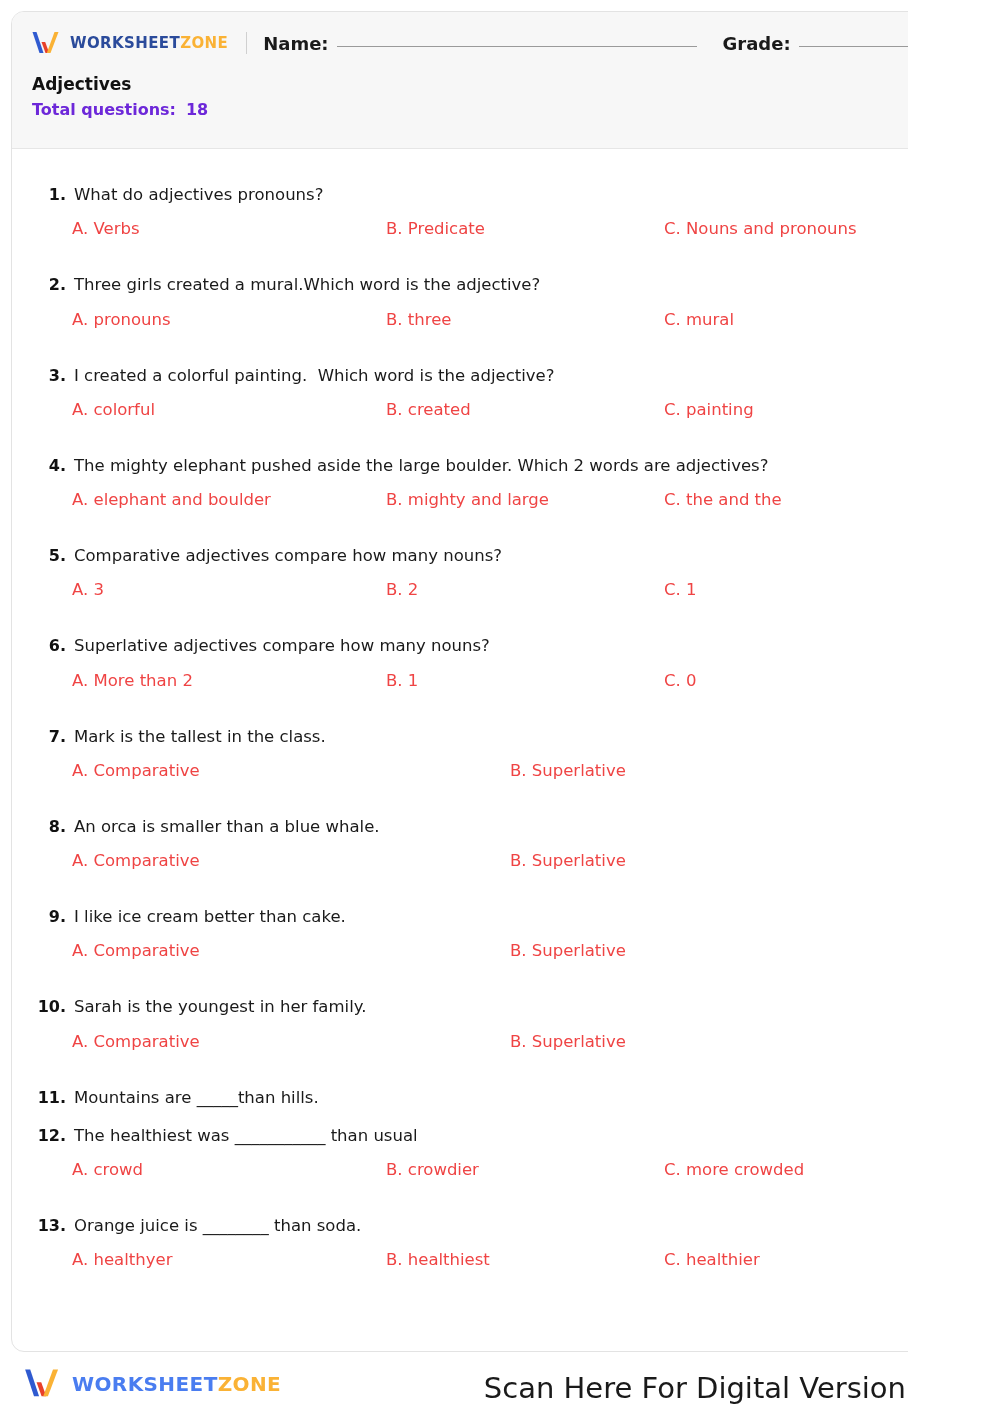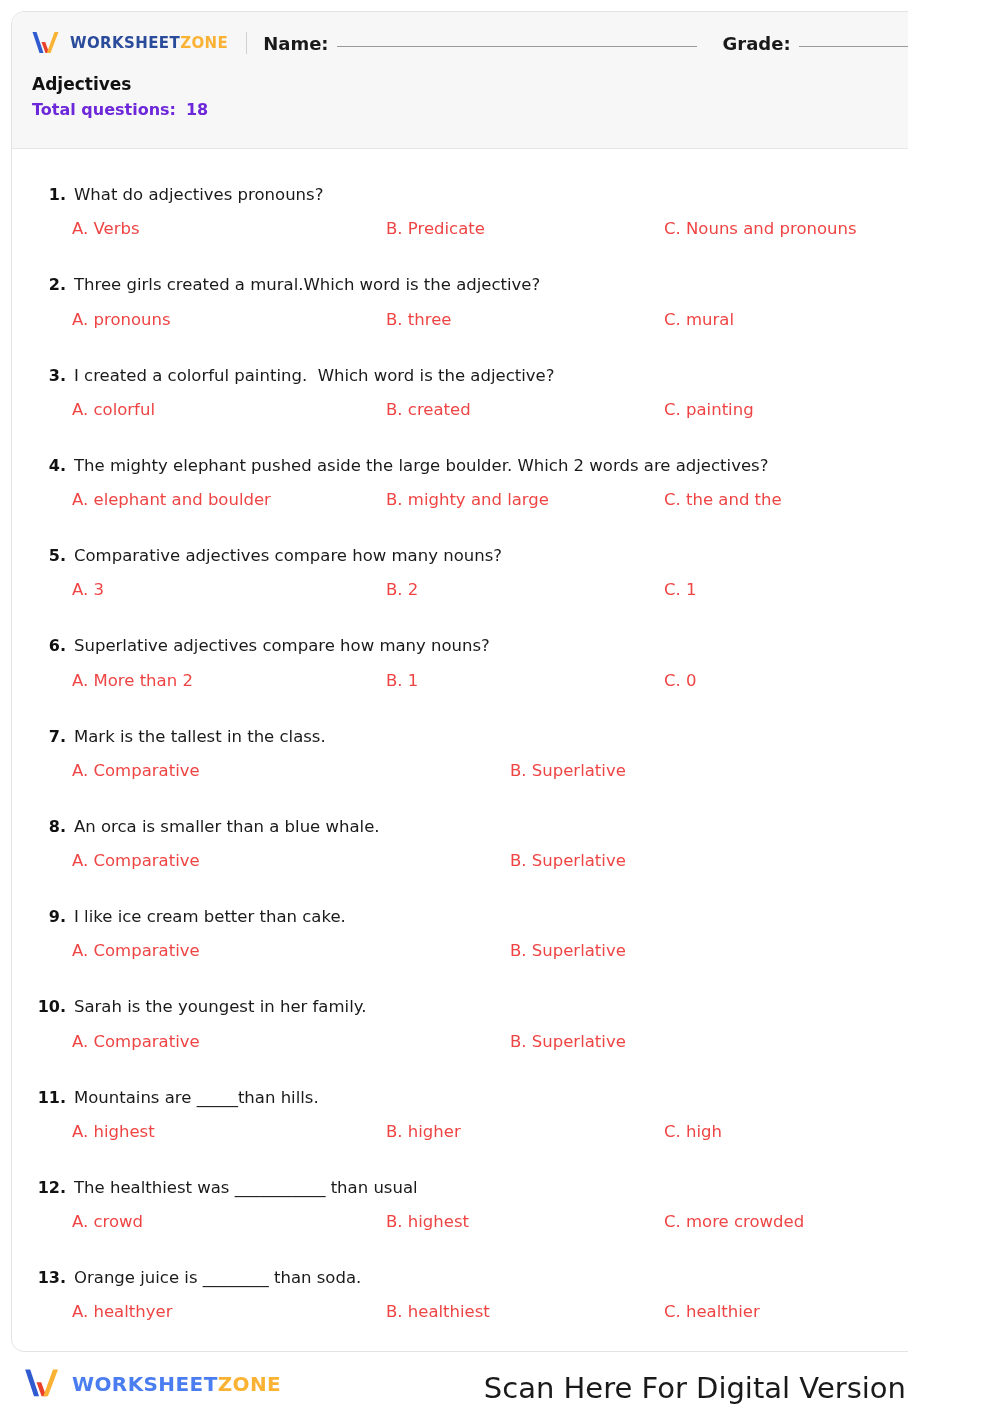--- a/index.html
+++ b/index.html
@@ -358,34 +358,29 @@
           <div class="opts cols2">
             <span class="opt opt-0">A. Comparative</span>
             <span class="opt opt-1">B. Superlative</span>
           </div>
         </div>
         <div class="question-block">
           <div class="q-line">
             <span class="q-num">11.</span>
             <span class="q-text">Mountains are _____than hills.</span>
           </div>
-          <div class="opts cols3">
-            <span class="opt opt-0">A. highest</span>
-            <span class="opt opt-1">B. higher</span>
-            <span class="opt opt-2">C. high</span>
-          </div>
         </div>
         <div class="question-block">
           <div class="q-line">
             <span class="q-num">12.</span>
             <span class="q-text">The healthiest was ___________ than usual</span>
           </div>
           <div class="opts cols3">
             <span class="opt opt-0">A. crowd</span>
-            <span class="opt opt-1">B. highest</span>
+            <span class="opt opt-1">B. crowdier</span>
             <span class="opt opt-2">C. more crowded</span>
           </div>
         </div>
         <div class="question-block">
           <div class="q-line">
             <span class="q-num">13.</span>
             <span class="q-text">Orange juice is ________ than soda.</span>
           </div>
           <div class="opts cols3">
             <span class="opt opt-0">A. healthyer</span>

